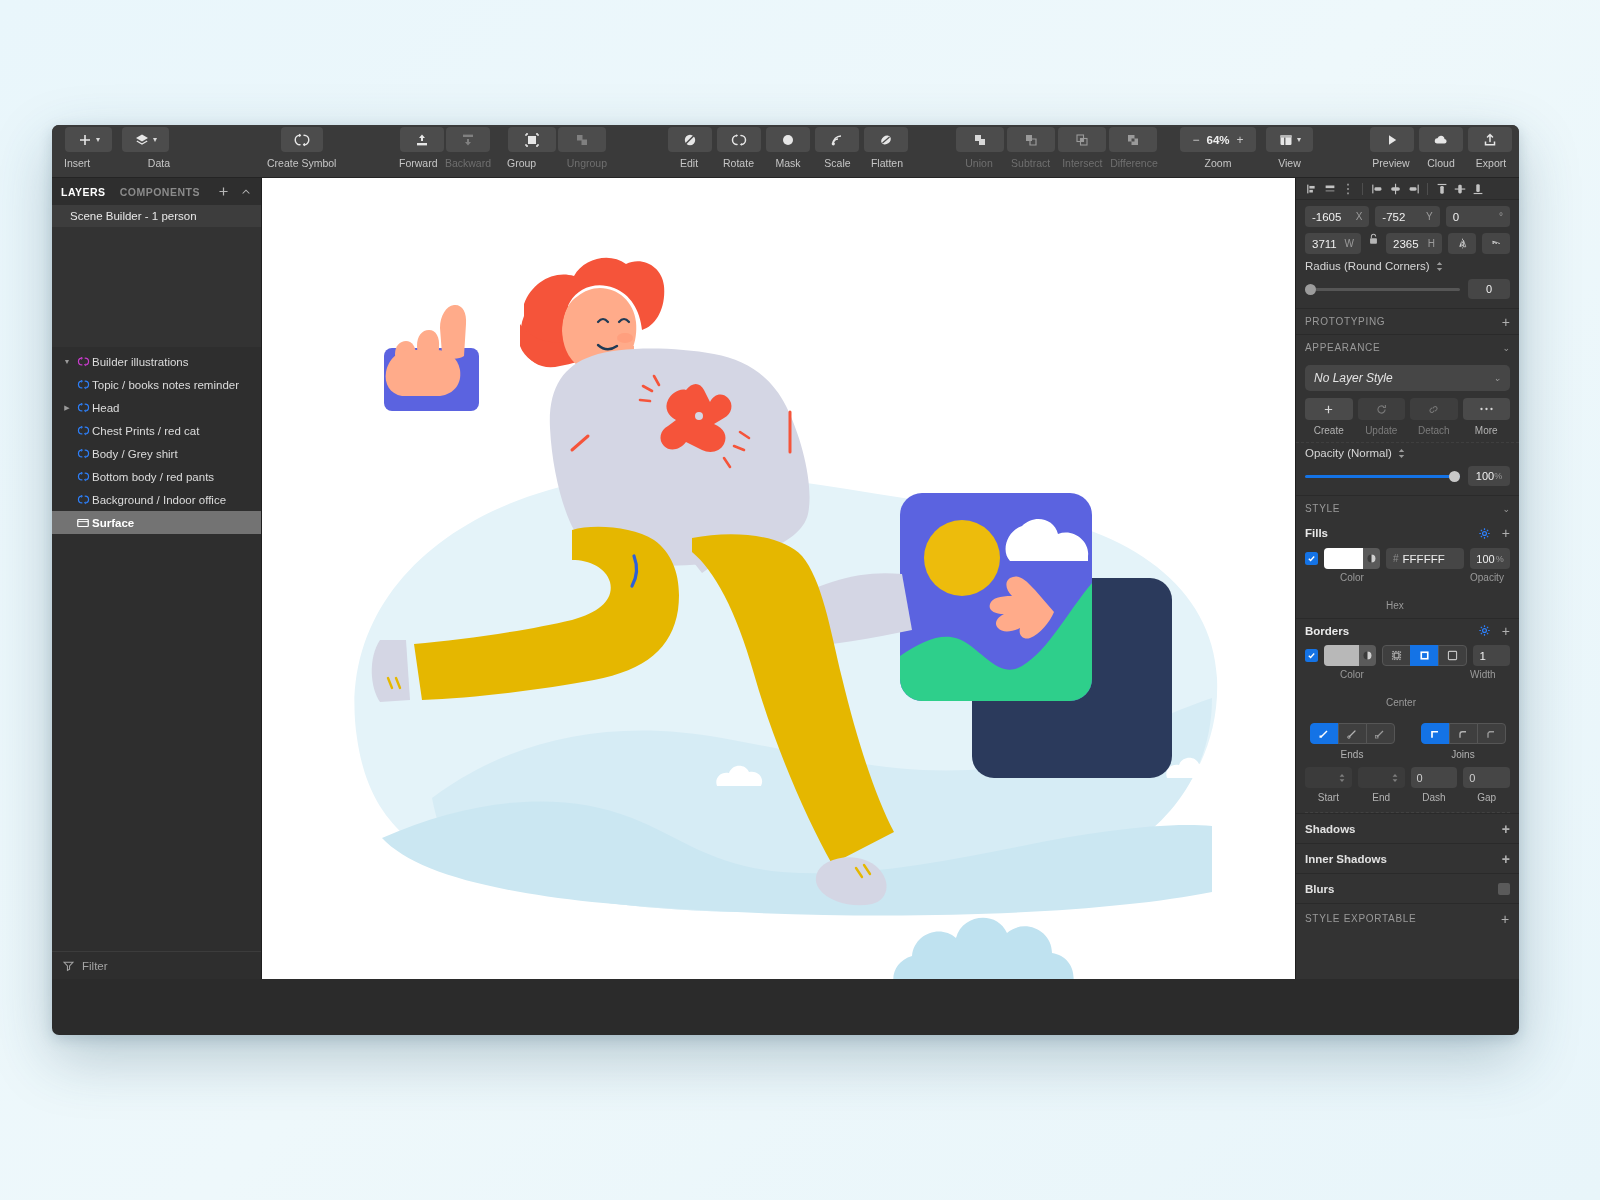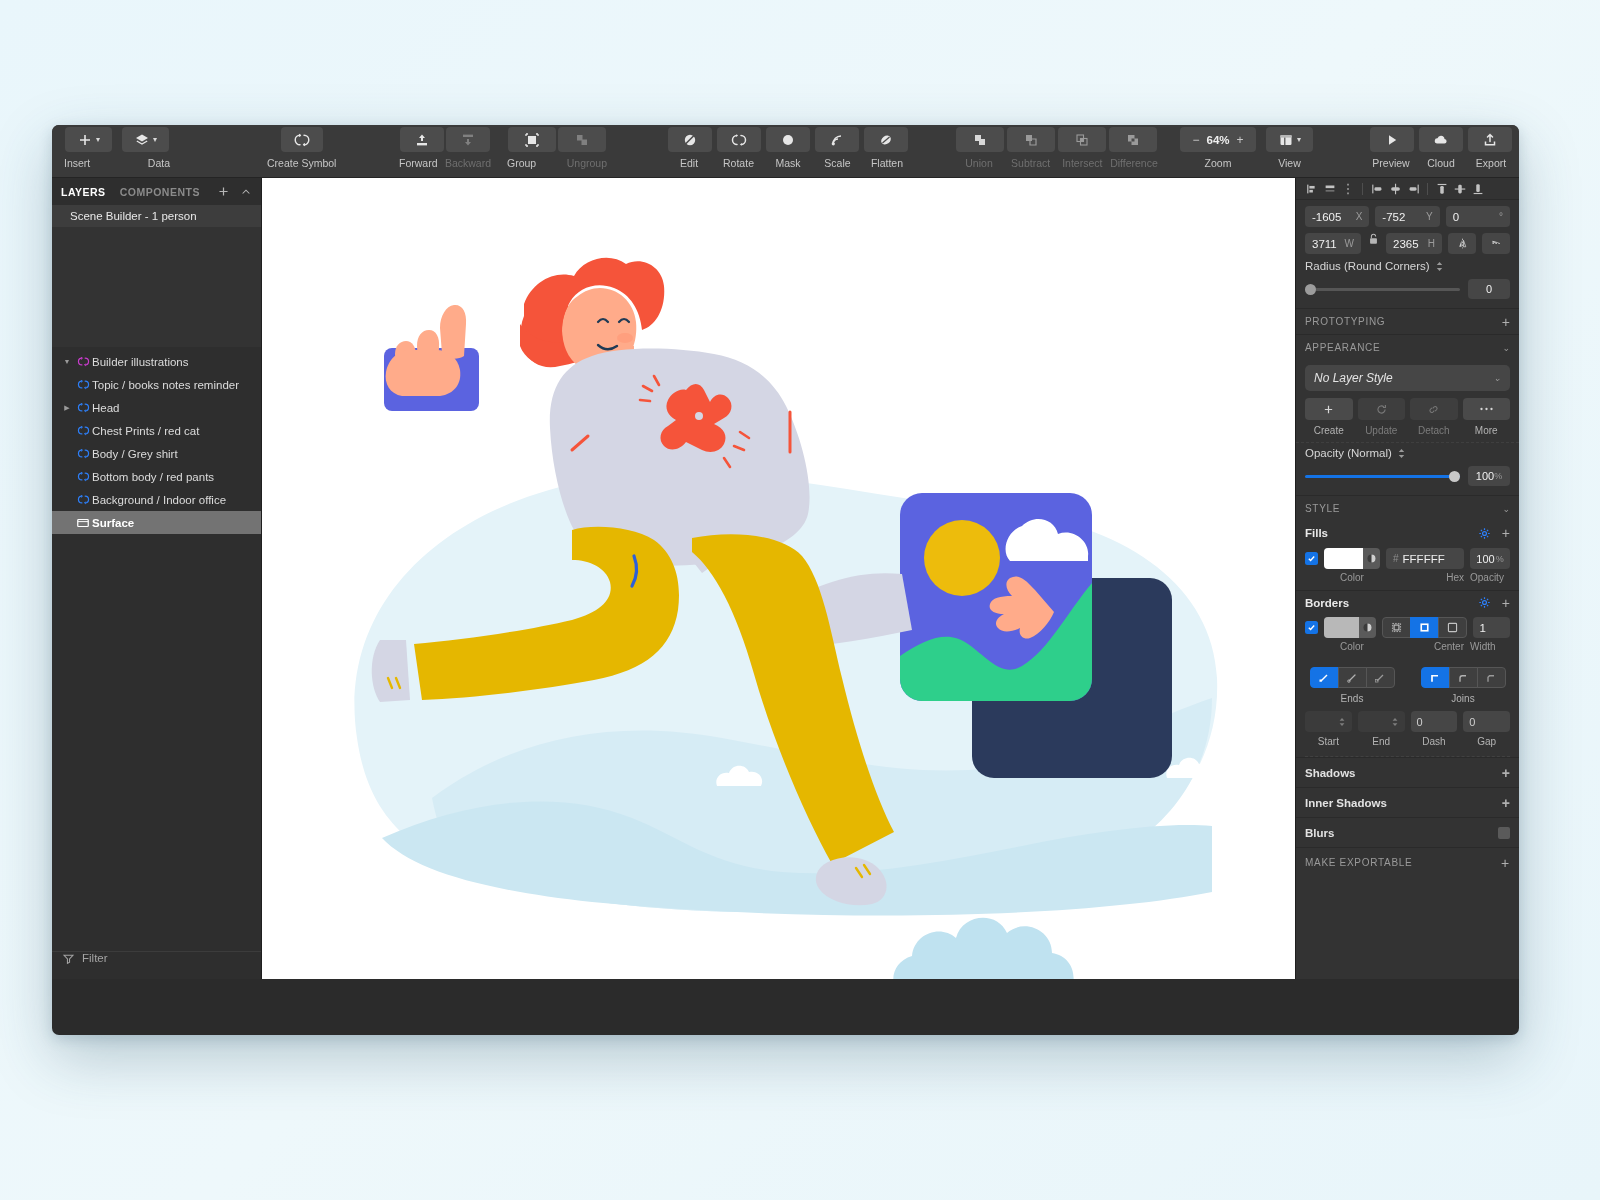--- a/index.html
+++ b/index.html
@@ -72,21 +72,21 @@
   .page-space { flex: 0 0 120px; background: #333333; }
 
   .layers { background: #2e2e2e; padding-top: 3px; flex: 1; }
   .layer { height: 23px; display: flex; align-items: center; font-size: 11.5px;
     color: #dcdcdc; padding-right: 6px; }
   .layer.sel { background: #737373; color: #fff; font-weight: bold; }
   .disc { width: 14px; text-align: center; font-size: 7px; color: #9a9a9a; flex: 0 0 14px; }
   .lico { flex: 0 0 18px; display: flex; justify-content: center; align-items: center; }
   .indent1 { padding-left: 8px; } .indent2 { padding-left: 22px; }
 
-  .filterbar { height: 28px; border-top: 1px solid #3c3c3c; display: flex; align-items: flex-start;
+  .filterbar { height: 28px; border-top: 1px solid #3c3c3c; display: flex; align-items: center;
     padding-left: 10px; gap: 7px; background: #2e2e2e; }
   .filter-txt { font-size: 11.5px; color: #a4a4a4; }
 
   
   .canvas { flex: 1; background: #ffffff; position: relative; overflow: hidden; }
   .art { position: absolute; left: 0; top: 0; width: 1035px; height: 829px; }
 
   
   .right { width: 224px; background: #333333; border-left: 1px solid #1f1f1f;
     font-size: 11px; color: #d2d2d2; overflow: hidden; }
@@ -148,21 +148,21 @@
   .swatch { flex: 1; height: 100%; }
   .swatch-btn { width: 17px; display: flex; align-items: center; justify-content: center; color: #2a2a2a; }
   .hex-fld { background: #464646; border-radius: 4px; height: 21px; flex: 1; display: flex;
     align-items: center; padding: 0 7px; gap: 4px; color: #efefef; font-size: 11.5px; }
   .hex-hash { color: #8d8d8d; font-size: 10px; }
   .op-fld { background: #464646; border-radius: 4px; height: 21px; width: 40px; display: flex;
     align-items: center; justify-content: center; gap: 1px; color: #efefef; font-size: 11px; }
   .sublabels { display: flex; gap: 6px; padding: 3px 9px 7px 9px; font-size: 10px; color: #9a9a9a; }
   .sublabels .s1 { width: 13px; flex: 0 0 13px; }
   .sublabels .s2 { width: 56px; text-align: center; }
-  .sublabels .s3 { flex: 1; text-align: right; }
+  .sublabels .s3 { flex: 1; text-align: left; margin-top: 28px; }
   .sublabels .s4 { width: 40px; }
 
   .segs { display: flex; gap: 0; }
   .seg { width: 29px; height: 21px; background: #3f3f3f; display: flex; align-items: center;
     justify-content: center; color: #c3c3c3; border: 1px solid #565656; margin-left: -1px; }
   .seg:first-child { border-radius: 4px 0 0 4px; margin-left: 0; }
   .seg:last-child { border-radius: 0 4px 4px 0; }
   .seg.on { background: #1473e6; border-color: #1473e6; color: #fff; }
   .w-fld { background: #464646; border-radius: 4px; height: 21px; width: 40px;
     display: flex; align-items: center; padding-left: 7px; color: #efefef; font-size: 11.5px; }
@@ -990,21 +990,21 @@
       </div>
       <div class="collapse-row">
         <span>Inner Shadows</span>
         <span class="plus">+</span>
       </div>
       <div class="collapse-row">
         <span>Blurs</span>
         <span class="mini-sq"></span>
       </div>
       <div class="collapse-row caps">
-        <span>MAKE EXPORTABLE</span>
+        <span>STYLE EXPORTABLE</span>
         <span class="plus">+</span>
       </div>
 
     </div>
 
   </div>
 </div>
 </div>
 
 </body></html>

